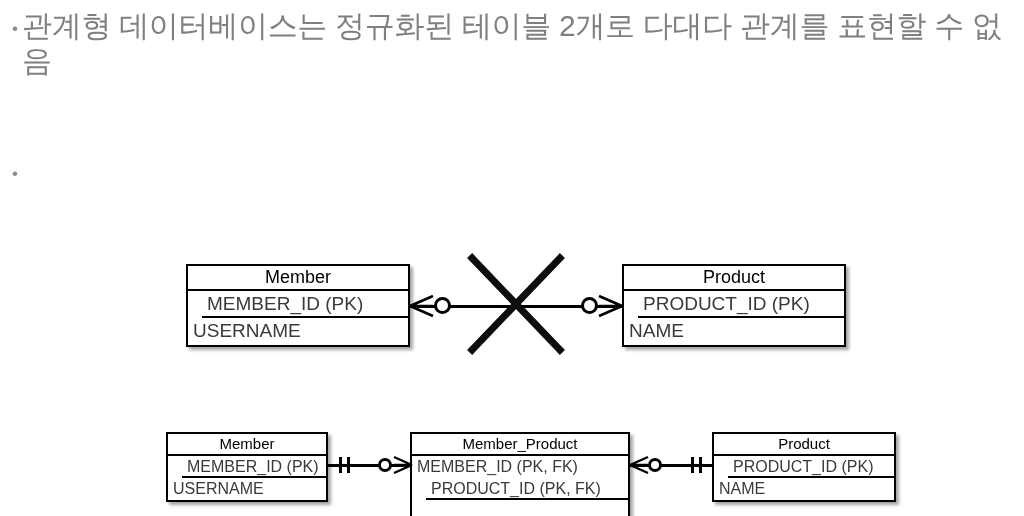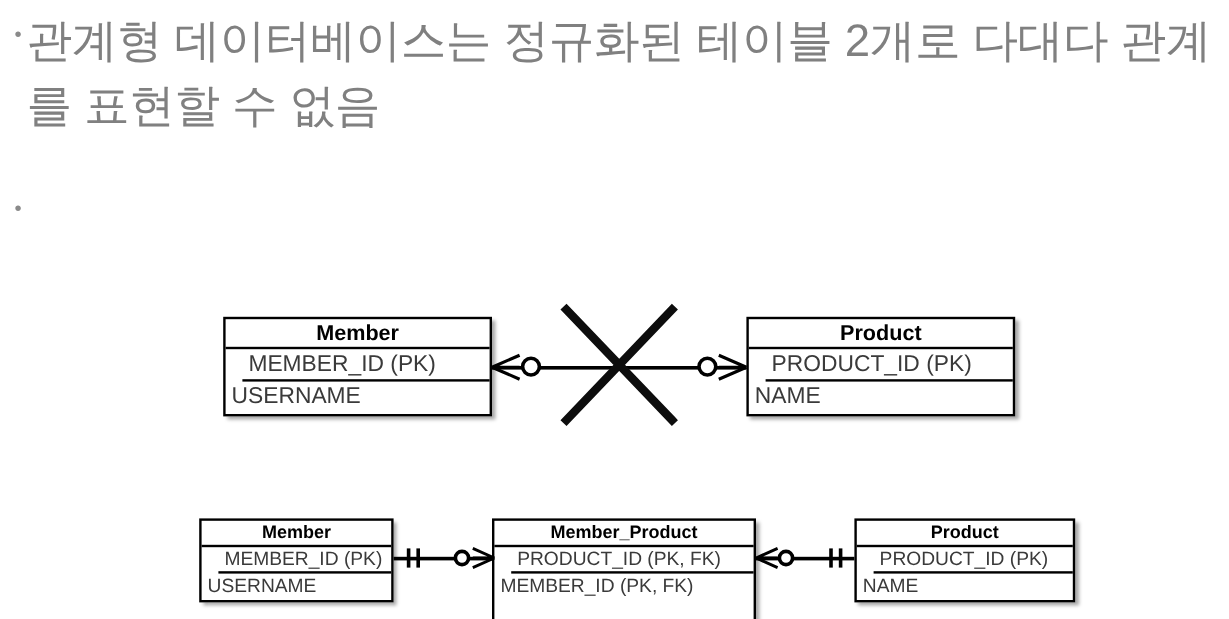--- a/index.html
+++ b/index.html
@@ -25,41 +25,41 @@
   .bullet-mark {
     width: 14px;
     flex: 0 0 14px;
     color: #8a8a8a;
     font-size: 17px;
     line-height: 42px;
     text-align: center;
   }
   .bullet-text {
     color: #808080;
-    font-size: 38px;
-    line-height: 54px;
+    font-size: 30px;
+    line-height: 35px;
     letter-spacing: -0.3px;
     white-space: pre-wrap;
   }
 
   #bullet-1 { left: 8px;  top: 8px;  width: 1016px; }
   #bullet-2 { left: 8px;  top: 153px; width: 1016px; }
 
   
   .er-table {
     position: absolute;
     box-sizing: border-box;
     background: #ffffff;
     border: 2px solid #000000;
     box-shadow: 3px 3px 3px rgba(0,0,0,0.35);
   }
   .er-title {
     box-sizing: border-box;
     text-align: center;
-    font-weight: bold;
+    font-weight: normal;
     color: #000000;
     border-bottom: 2px solid #000000;
     white-space: nowrap;
     overflow: hidden;
   }
   .er-cell {
     box-sizing: border-box;
     color: #3a3a3a;
     padding-left: 5px;
     white-space: nowrap;
@@ -148,22 +148,22 @@
   <div class="d2-wrap d2">
 
     <div class="er-table" style="left:166px; top:432px; width:162px;">
       <div class="er-title">Member</div>
       <div class="er-cell divided">MEMBER_ID (PK)</div>
       <div class="er-cell">USERNAME</div>
     </div>
 
     <div class="er-table" style="left:410px; top:432px; width:220px;">
       <div class="er-title">Member_Product</div>
+      <div class="er-cell">MEMBER_ID (PK, FK)</div>
       <div class="er-cell divided">PRODUCT_ID (PK, FK)</div>
-      <div class="er-cell">MEMBER_ID (PK, FK)</div>
       <div class="er-cell" style="height:26px;"></div>
     </div>
 
     <div class="er-table" style="left:712px; top:432px; width:184px;">
       <div class="er-title">Product</div>
       <div class="er-cell divided">PRODUCT_ID (PK)</div>
       <div class="er-cell">NAME</div>
     </div>
 
     <div class="conn-line" style="left:328px; top:464px; width:82px; height:2.5px;"></div>

